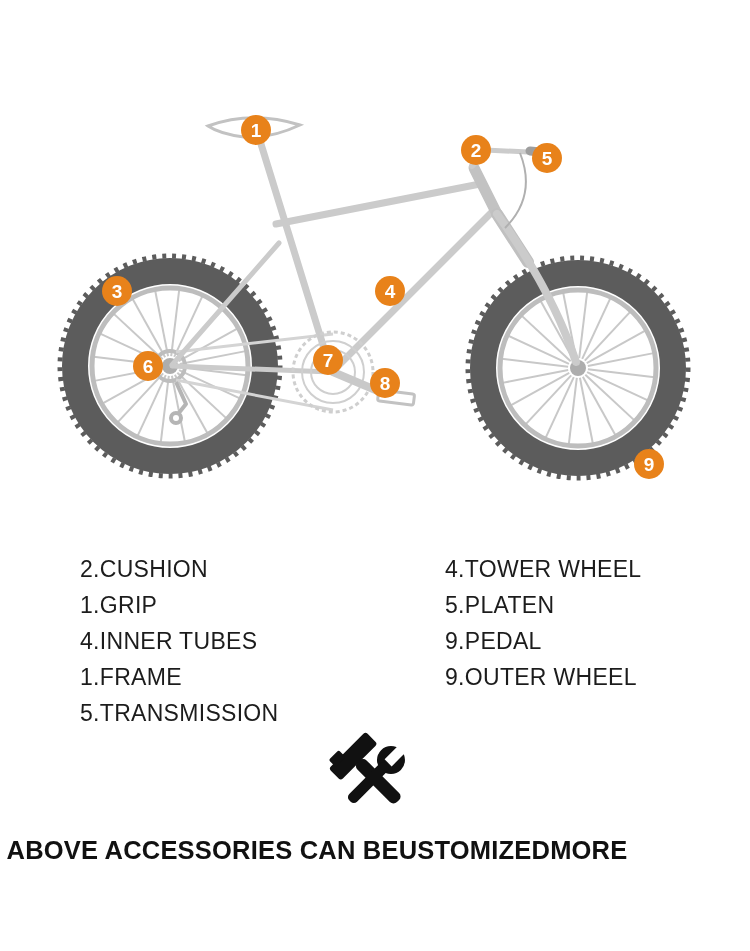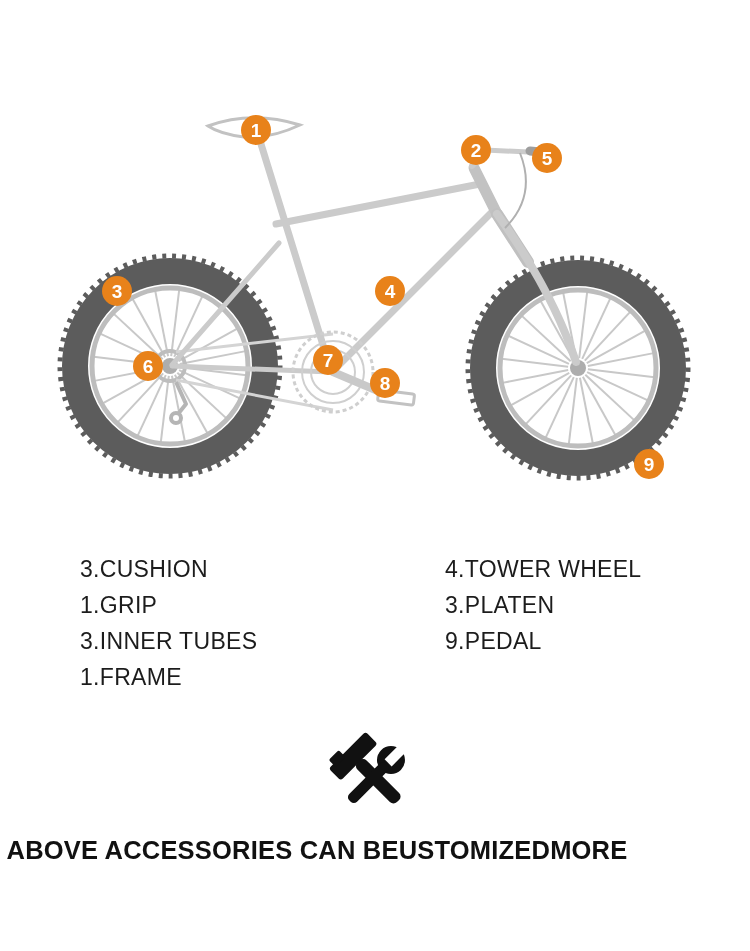--- a/index.html
+++ b/index.html
@@ -139,29 +139,31 @@
   <div class="marker" style="left:102px; top:276px;">3</div>
   <div class="marker" style="left:375px; top:276px;">4</div>
   <div class="marker" style="left:532px; top:143px;">5</div>
   <div class="marker" style="left:133px; top:351px;">6</div>
   <div class="marker" style="left:313px; top:345px;">7</div>
   <div class="marker" style="left:370px; top:368px;">8</div>
   <div class="marker" style="left:634px; top:449px;">9</div>
 
   <div class="parts">
     <ul class="col-left">
-      <li>3.CUSHION</li>
+      <li>2.CUSHION</li>
       <li>1.GRIP</li>
-      <li>3.INNER TUBES</li>
+      <li>4.INNER TUBES</li>
       <li>1.FRAME</li>
+      <li>5.TRANSMISSION</li>
     </ul>
     <ul class="col-right">
       <li>4.TOWER WHEEL</li>
-      <li>3.PLATEN</li>
+      <li>5.PLATEN</li>
       <li>9.PEDAL</li>
+      <li>9.OUTER WHEEL</li>
     </ul>
   </div>
 
   <svg class="tools" width="112" height="92" viewBox="0 0 112 92">
 
     <g transform="translate(56,46) rotate(-45)" fill="#111">
       <rect x="-26" y="-38" width="52" height="17" rx="3"></rect>
       <rect x="-20" y="-44" width="14" height="10" rx="2"></rect>
       <rect x="-6.5" y="-22" width="13" height="56" rx="5"></rect>
     </g>

